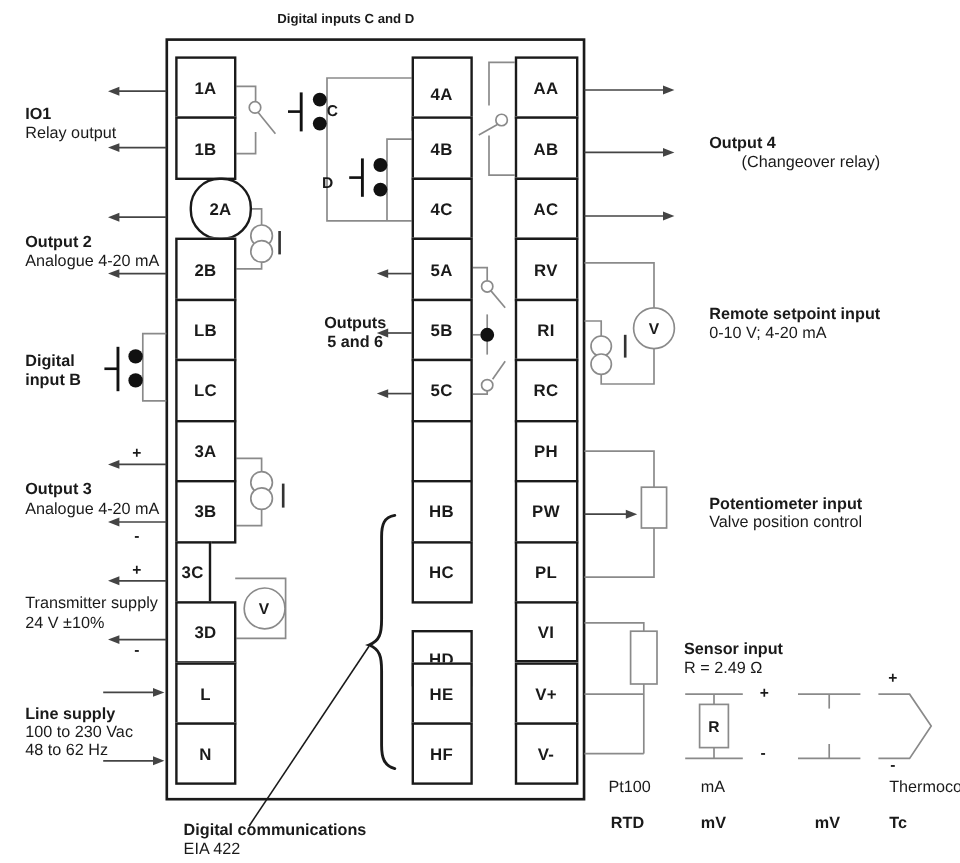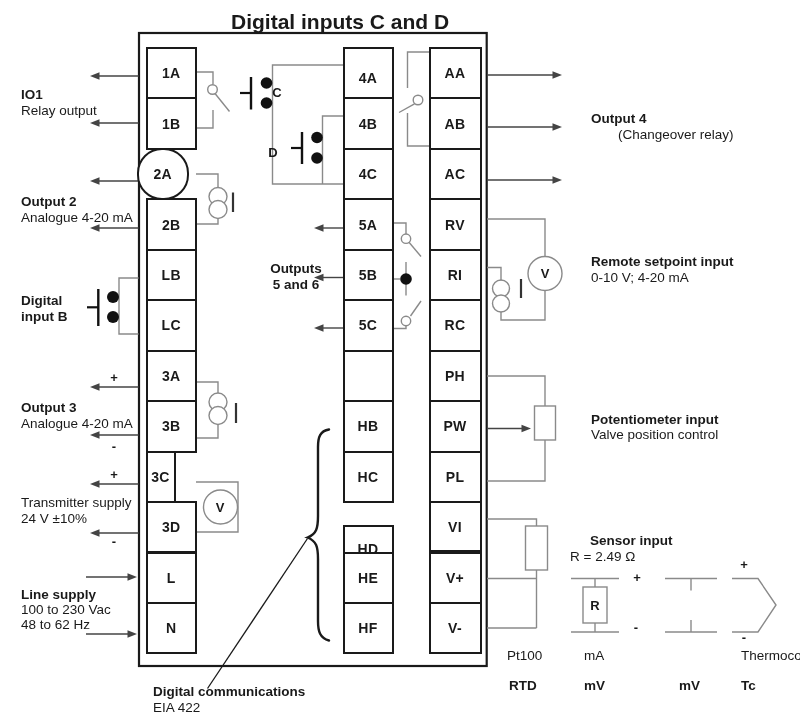--- a/index.html
+++ b/index.html
@@ -5,21 +5,21 @@
   html,body{margin:0;padding:0;background:#fff;}
   .stage{position:relative;width:800px;height:719px;background:#fff;overflow:hidden;
          font-family:"Liberation Sans",sans-serif;color:#1a1a1a;}
   .stage svg{position:absolute;left:0;top:0;}
   .cell{position:absolute;box-sizing:border-box;border:2px solid #1a1a1a;background:#fff;
         display:flex;align-items:center;justify-content:center;
         font-weight:bold;font-size:14px;letter-spacing:.3px;}
   .lbl{position:absolute;font-size:13.5px;line-height:15px;white-space:nowrap;padding-left:14px;}
   .b{font-weight:bold;}
   .ctr{text-align:center;}
-  .title{position:absolute;font-weight:bold;font-size:21px;white-space:nowrap;}
+  .title{position:absolute;font-weight:bold;font-size:11px;white-space:nowrap;}
   .sign{position:absolute;width:14px;text-align:center;font-weight:bold;font-size:13px;line-height:13px;}
   .letter{position:absolute;width:16px;text-align:center;font-weight:bold;font-size:13px;line-height:15px;}
 </style>
 </head>
 <body>
 
 <div class="stage">
 
   <svg width="800" height="719" viewBox="0 0 800 719">
 
@@ -189,21 +189,21 @@
     <g>
       <path d="M329,429.5 C320,431 318,437 318,447 L318,516 C318,528 316.5,534 307.5,537.5
                C316.5,541 318,547 318,559 L318,621 C318,631.5 320,638 329,640.5" fill="none" stroke="#1a1a1a" stroke-width="2.4" stroke-linecap="round"></path>
       <line x1="207.5" y1="688.5" x2="307.5" y2="538.5" stroke="#1a1a1a" stroke-width="1.3"></line>
     </g>
   </svg>
 
   <div>
       <div class="cell" style="left: 145.5px; top: 47px; width: 51.5px; height: 52.45px;">1A</div>
       <div class="cell" style="left: 145.5px; top: 97.45px; width: 51.5px; height: 52.45px;">1B</div>
-      <div class="cell" style="left: 137px; top: 147.9px; width: 51.5px; height: 52.45px; border-radius: 25px;">2A</div>
+      <div class="cell" style="left: 158px; top: 147.9px; width: 51.5px; height: 52.45px; border-radius: 25px;">2A</div>
       <div class="cell" style="left: 145.5px; top: 198.35px; width: 51.5px; height: 52.45px;">2B</div>
       <div class="cell" style="left: 145.5px; top: 248.8px; width: 51.5px; height: 52.45px;">LB</div>
       <div class="cell" style="left: 145.5px; top: 299.25px; width: 51.5px; height: 52.45px;">LC</div>
       <div class="cell" style="left: 145.5px; top: 349.7px; width: 51.5px; height: 52.45px;">3A</div>
       <div class="cell" style="left: 145.5px; top: 400.15px; width: 51.5px; height: 52.45px;">3B</div>
       <div class="cell" style="left: 145.5px; top: 450.6px; width: 30px; height: 52.45px;">3C</div>
       <div class="cell" style="left: 145.5px; top: 501.05px; width: 51.5px; height: 52.45px;">3D</div>
       <div class="cell" style="left: 145.5px; top: 551.5px; width: 51.5px; height: 52.45px;">L</div>
       <div class="cell" style="left: 145.5px; top: 601.95px; width: 51.5px; height: 52.45px;">N</div>
       <div class="cell" style="left: 342.5px; top: 47px; width: 51px; height: 62px;">4A</div>
@@ -252,21 +252,21 @@
   <div class="lbl b ctr" style="left:250px;top:277px;width:64px;">5 and 6</div>
   <div class="lbl b" style="left:139px;top:684px;">Digital communications</div>
   <div class="lbl" style="left:139px;top:700px;">EIA 422</div>
 
   <div class="lbl b" style="left:577px;top:111px;">Output 4</div>
   <div class="lbl" style="left:577px;top:127px;margin-left:27px;">(Changeover relay)</div>
   <div class="lbl b" style="left:577px;top:254px;">Remote setpoint input</div>
   <div class="lbl" style="left:577px;top:270px;">0-10 V; 4-20 mA</div>
   <div class="lbl b" style="left:577px;top:412px;">Potentiometer input</div>
   <div class="lbl" style="left:577px;top:427px;">Valve position control</div>
-  <div class="lbl b" style="left:556px;top:533px;margin-left:20px;">Sensor input</div>
+  <div class="lbl b" style="left:556px;top:533px;">Sensor input</div>
   <div class="lbl" style="left:556px;top:549px;">R = 2.49 Ω</div>
 
   <div class="lbl" style="left:493px;top:648px;">Pt100</div>
   <div class="lbl b" style="left:495px;top:678px;">RTD</div>
   <div class="lbl" style="left:570px;top:648px;">mA</div>
   <div class="lbl b" style="left:570px;top:678px;">mV</div>
   <div class="lbl b" style="left:665px;top:678px;">mV</div>
   <div class="lbl" style="left:727px;top:648px;">Thermocouple</div>
   <div class="lbl b" style="left:727px;top:678px;">Tc</div>
 

